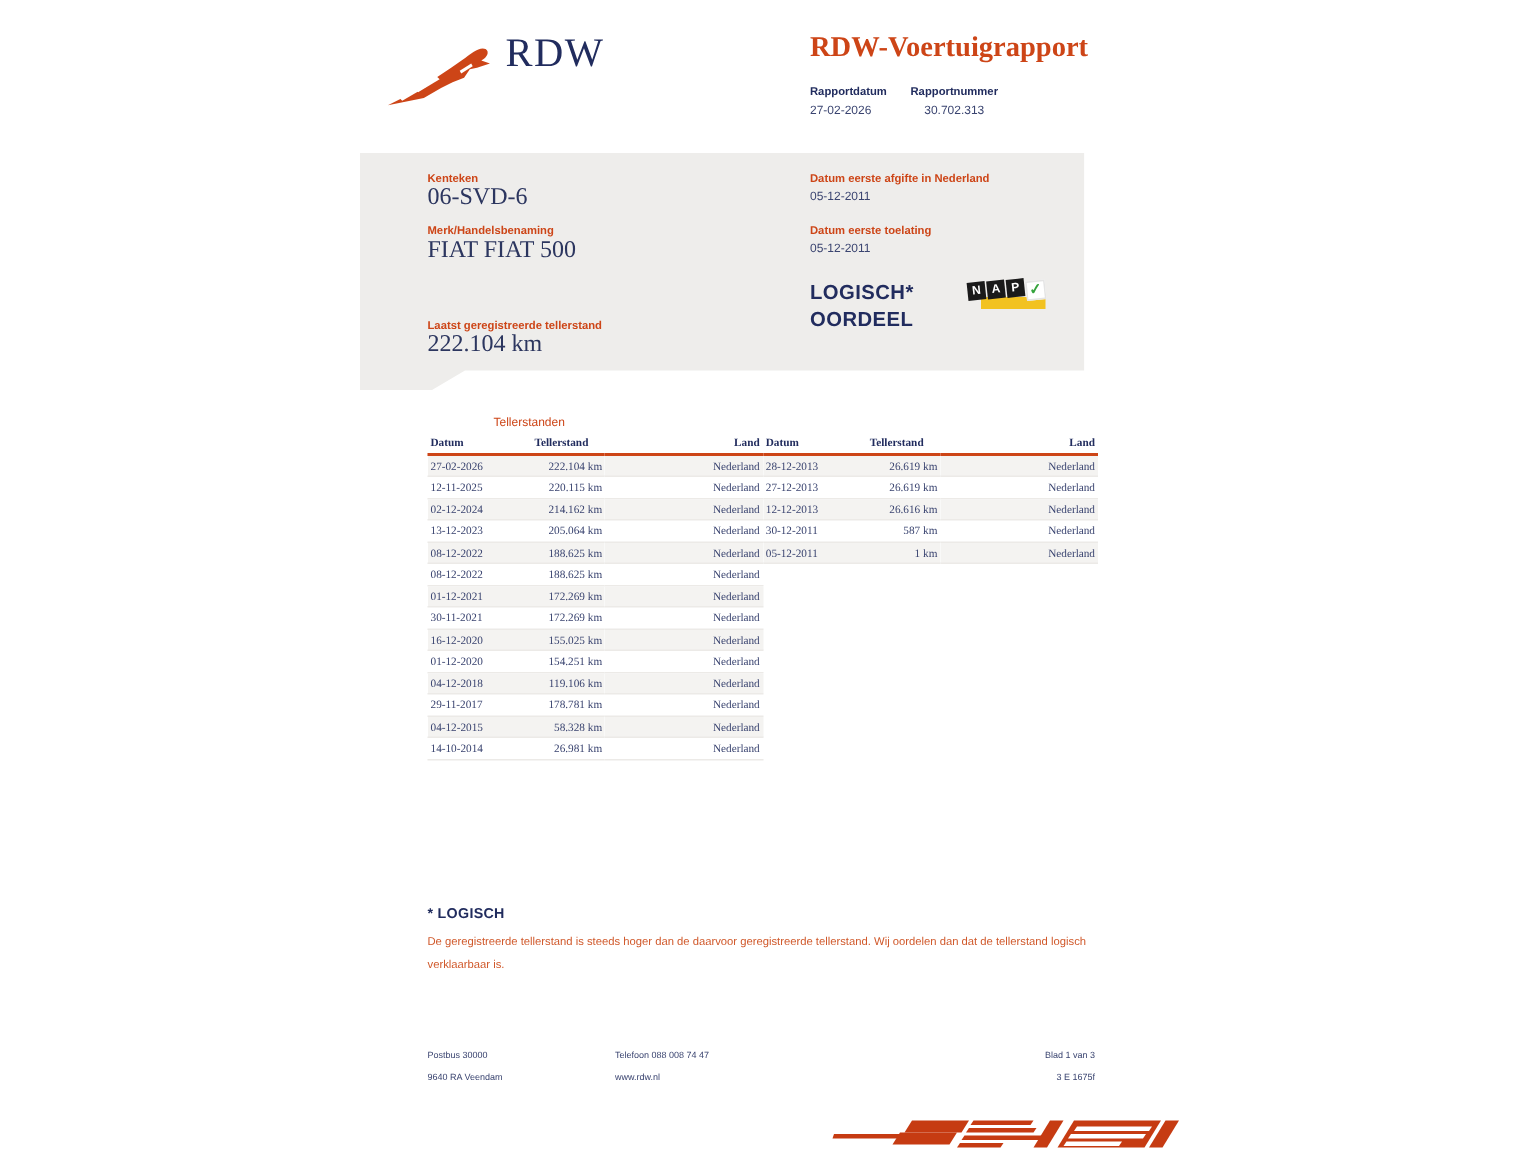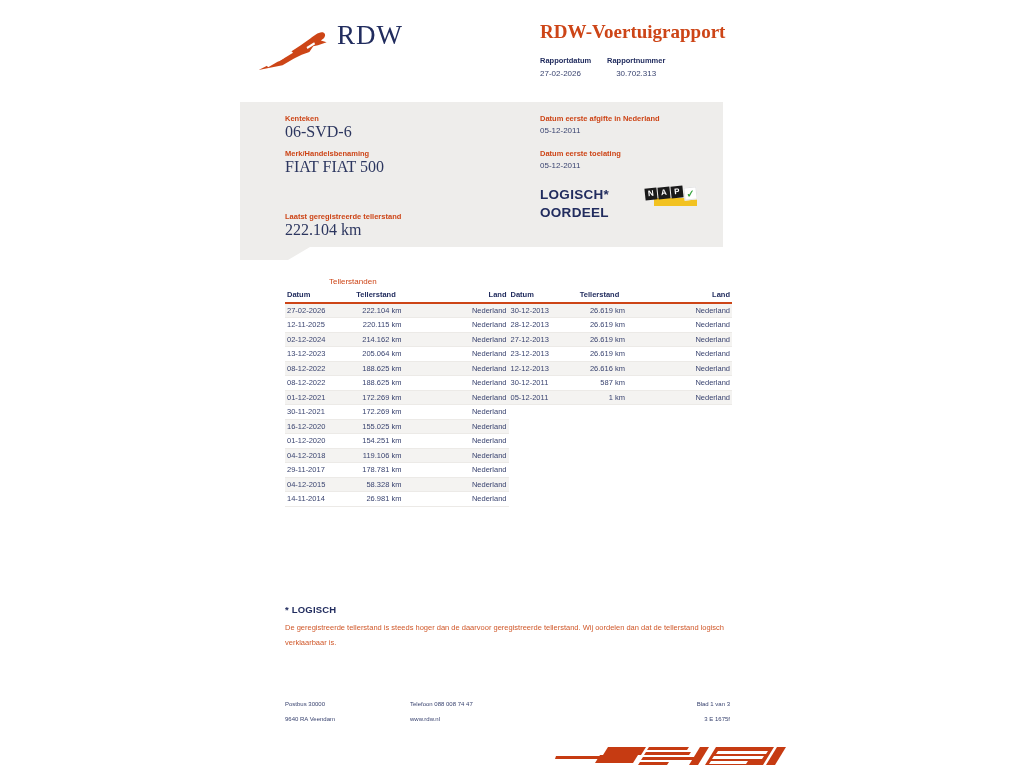--- a/index.html
+++ b/index.html
@@ -31,21 +31,21 @@
   
   .nap{position:absolute;left:405px;top:84px;width:54px;height:22px;}
   .nap-bar{position:absolute;left:9px;top:12px;width:43px;height:8px;background:#f2c221;}
   .nap-tile{position:absolute;width:12px;height:12px;background:#1a1a1a;color:#fff;
             font-size:8px;font-weight:bold;text-align:center;line-height:12px;transform:rotate(-6deg);}
   .nap-tile.check{background:#fff;color:#35a33c;font-size:10px;border:1px solid #e4e4e4;
                   width:11px;height:11px;line-height:11px;}
 
   
   .tables-title{position:absolute;left:285px;top:277px;font-size:8px;font-weight:normal;color:#cd4517;margin-left:44px;}
-  .tables{position:absolute;left:285px;top:289px;width:447px;display:flex;gap:0;}
+  .tables{position:absolute;left:285px;top:289px;width:447px;display:flex;gap:0;font-family:Liberation Serif, serif;}
   .mt-wrap{flex:1;}
   table.mt{width:100%;border-collapse:collapse;table-layout:fixed;}
   .mt col.c-datum{width:31%;} .mt col.c-tell{width:22%;} .mt col.c-land{width:47%;}
   .mt th{font-size:7.5px;font-weight:bold;color:#212c5e;text-align:left;
          padding:2px 2px 3px 2px;border-bottom:2px solid #cd4517;line-height:1;}
   .mt th.r{text-align:right;}
   .mt td{font-size:7.5px;color:#3a4470;padding:3px 2px;line-height:1;
          border-bottom:1px solid #eceae7;white-space:nowrap;overflow:hidden;}
   .mt td.r{text-align:right;}
   .mt tbody tr:nth-child(odd){background:#f4f3f1;}
@@ -213,21 +213,21 @@
               <td class="r">Nederland</td>
             </tr>
 
             <tr>
               <td>04-12-2015</td>
               <td class="r">58.328 km</td>
               <td class="r">Nederland</td>
             </tr>
 
             <tr>
-              <td>14-11-2014</td>
+              <td>14-10-2014</td>
               <td class="r">26.981 km</td>
               <td class="r">Nederland</td>
             </tr>
           </tbody>
       </table>
     </div>
 
     <div class="mt-wrap">
       <table class="mt">
         <colgroup>
@@ -237,43 +237,33 @@
           </colgroup>
         <thead>
           <tr>
             <th>Datum</th>
             <th>Tellerstand</th>
             <th class="r">Land</th>
           </tr>
         </thead>
         <tbody>
 
-            <tr>
-              <td>30-12-2013</td>
-              <td class="r">26.619 km</td>
-              <td class="r">Nederland</td>
-            </tr>
 
             <tr>
               <td>28-12-2013</td>
               <td class="r">26.619 km</td>
               <td class="r">Nederland</td>
             </tr>
 
             <tr>
               <td>27-12-2013</td>
               <td class="r">26.619 km</td>
               <td class="r">Nederland</td>
             </tr>
 
-            <tr>
-              <td>23-12-2013</td>
-              <td class="r">26.619 km</td>
-              <td class="r">Nederland</td>
-            </tr>
 
             <tr>
               <td>12-12-2013</td>
               <td class="r">26.616 km</td>
               <td class="r">Nederland</td>
             </tr>
 
             <tr>
               <td>30-12-2011</td>
               <td class="r">587 km</td>

